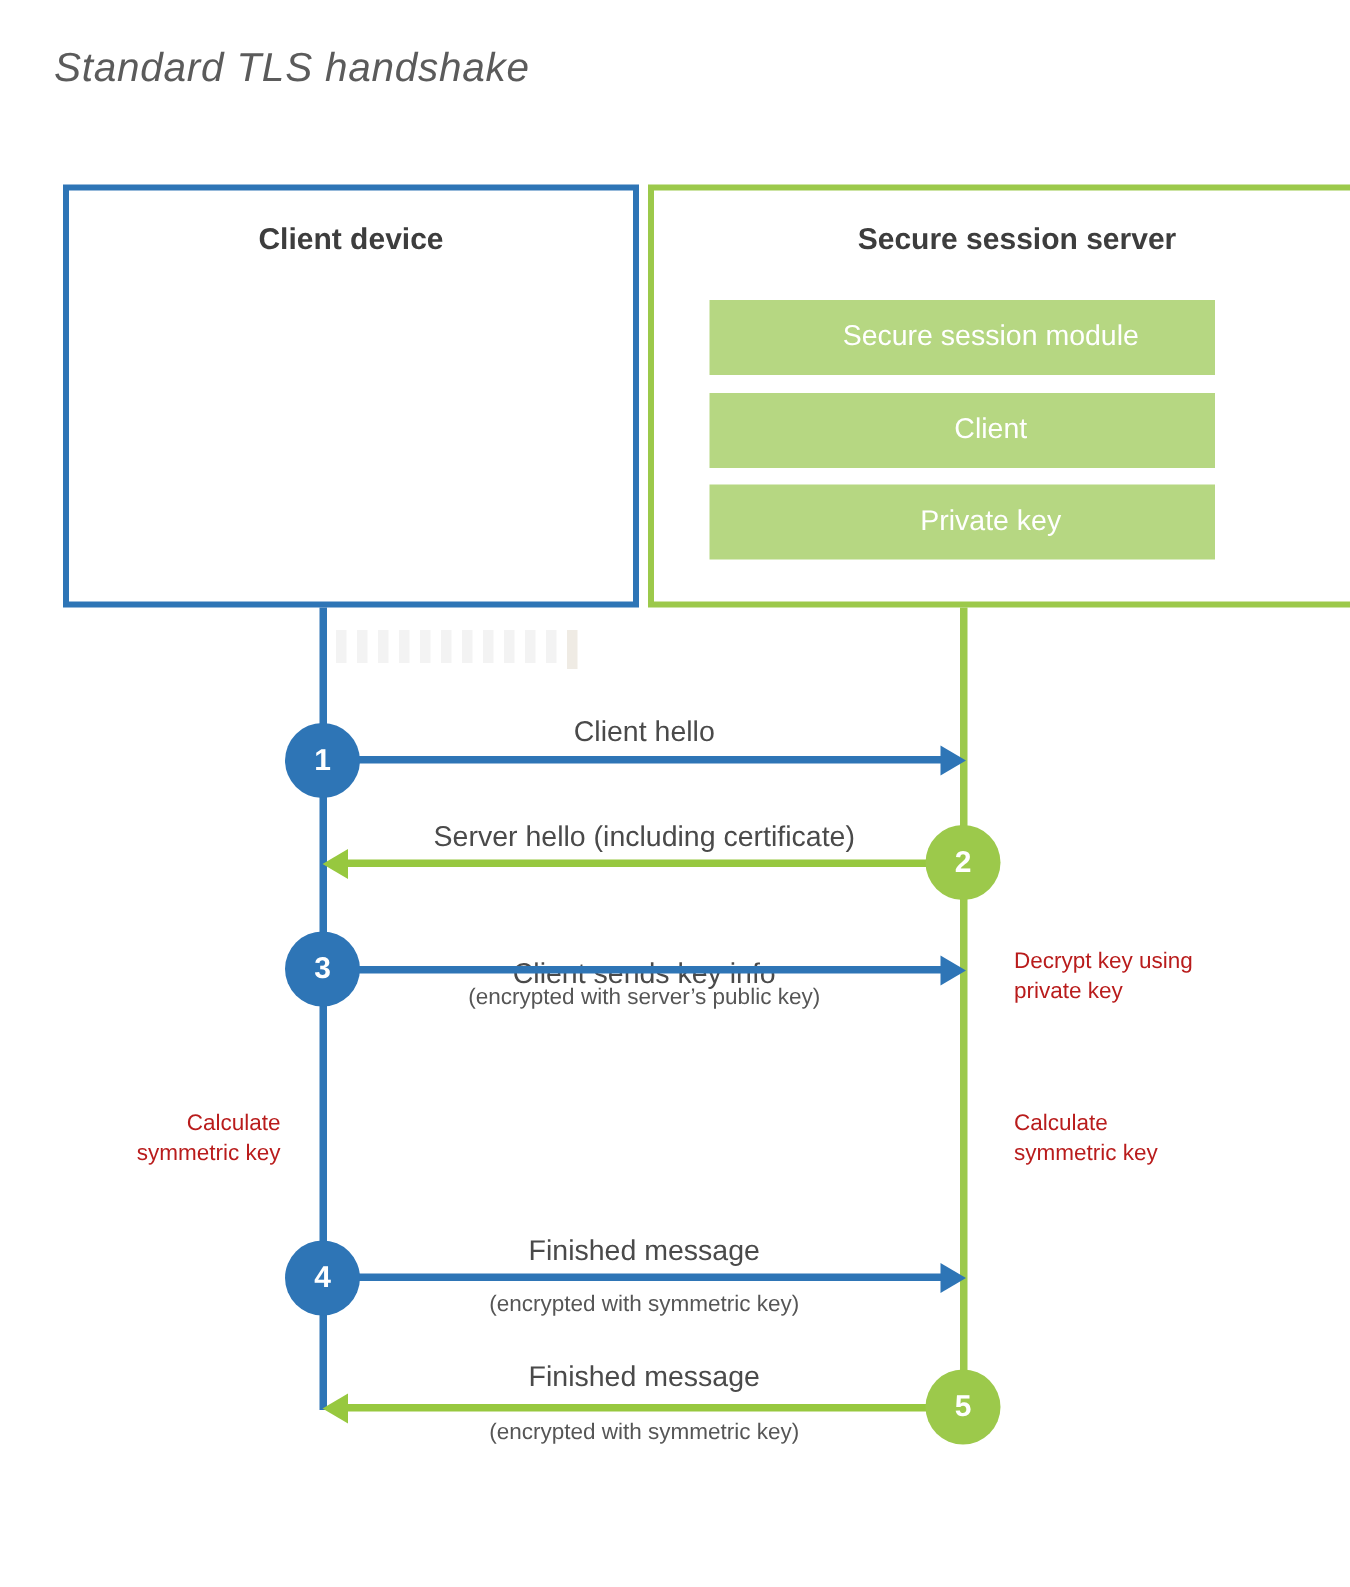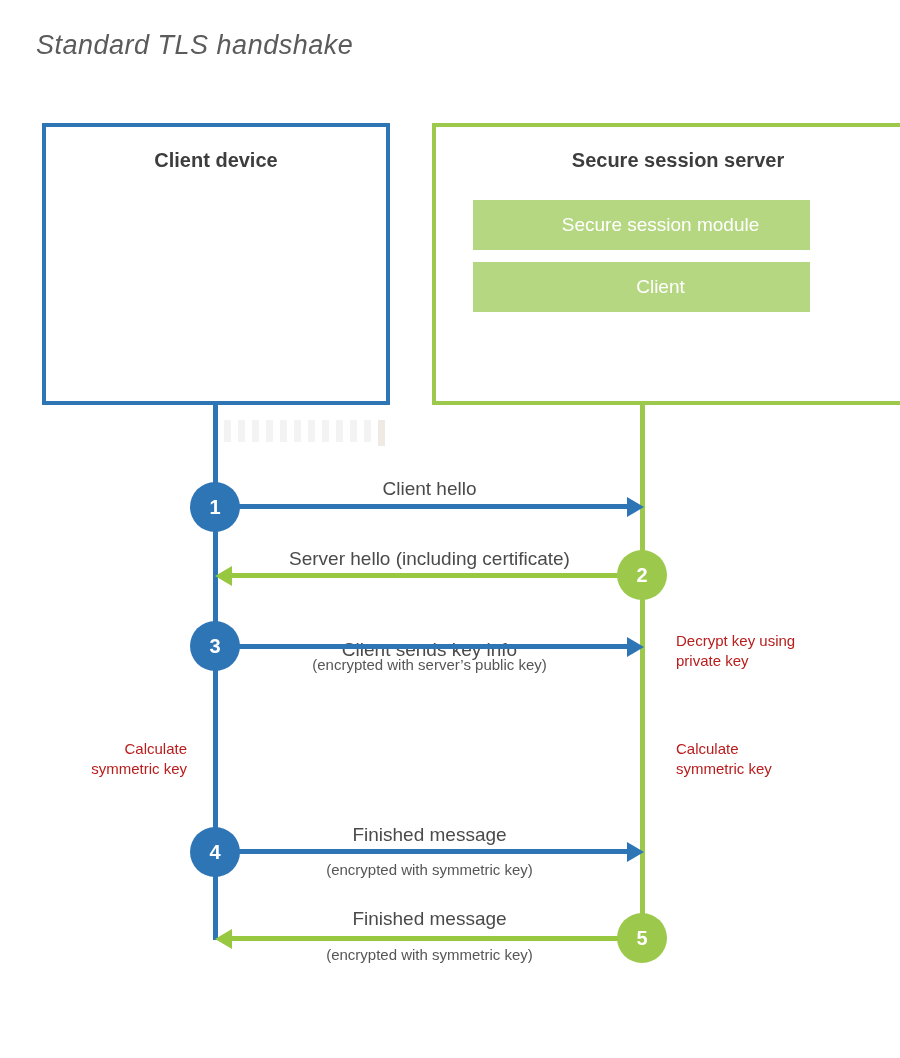--- a/index.html
+++ b/index.html
@@ -10,21 +10,21 @@
   }
   .stage { position: absolute; inset: 0; }
 
   .page-title {
     position: absolute; left: 36px; top: 30px;
     font-size: 27px; font-weight: 300; color: #5b5b5b; letter-spacing: 0.5px; font-style: italic;
   }
 
   
   .entity-box { position: absolute; top: 123px; height: 282px; background: #fff; }
-  .client-box { left: 42px; width: 348px; border: 4px solid #2e75b6; }
+  .client-box { left: 42px; width: 384px; border: 4px solid #2e75b6; }
   .server-box { left: 432px; width: 492px; border: 4px solid #9cc94b; }
   .box-title {
     position: absolute; left: 0; right: 0; top: 22px; text-align: center;
     font-size: 20px; font-weight: bold; color: #3d3d3d;
   }
   .client-app {
     position: absolute; left: 32px; top: 73px; width: 280px; height: 177px;
     background: #5b9bd5; color: #ffffff; font-size: 21px;
     display: flex; align-items: center; justify-content: center; text-align: center;
   }
@@ -86,20 +86,21 @@
   <div class="page-title">Standard TLS handshake</div>
 
   <div class="entity-box client-box">
     <div class="box-title">Client device</div>
   </div>
 
   <div class="entity-box server-box">
     <div class="box-title">Secure session server</div>
     <div class="server-module" style="top:73px;">Secure session module</div>
     <div class="server-module" style="top:135px;">Client</div>
+    <div class="server-module" style="top:196px;">Private key</div>
   </div>
 
   <div class="lifeline blue"></div>
   <div class="lifeline green"></div>
 
   <div class="ghost-marks">
     <i></i>
       <i></i>
       <i></i>
       <i></i>

